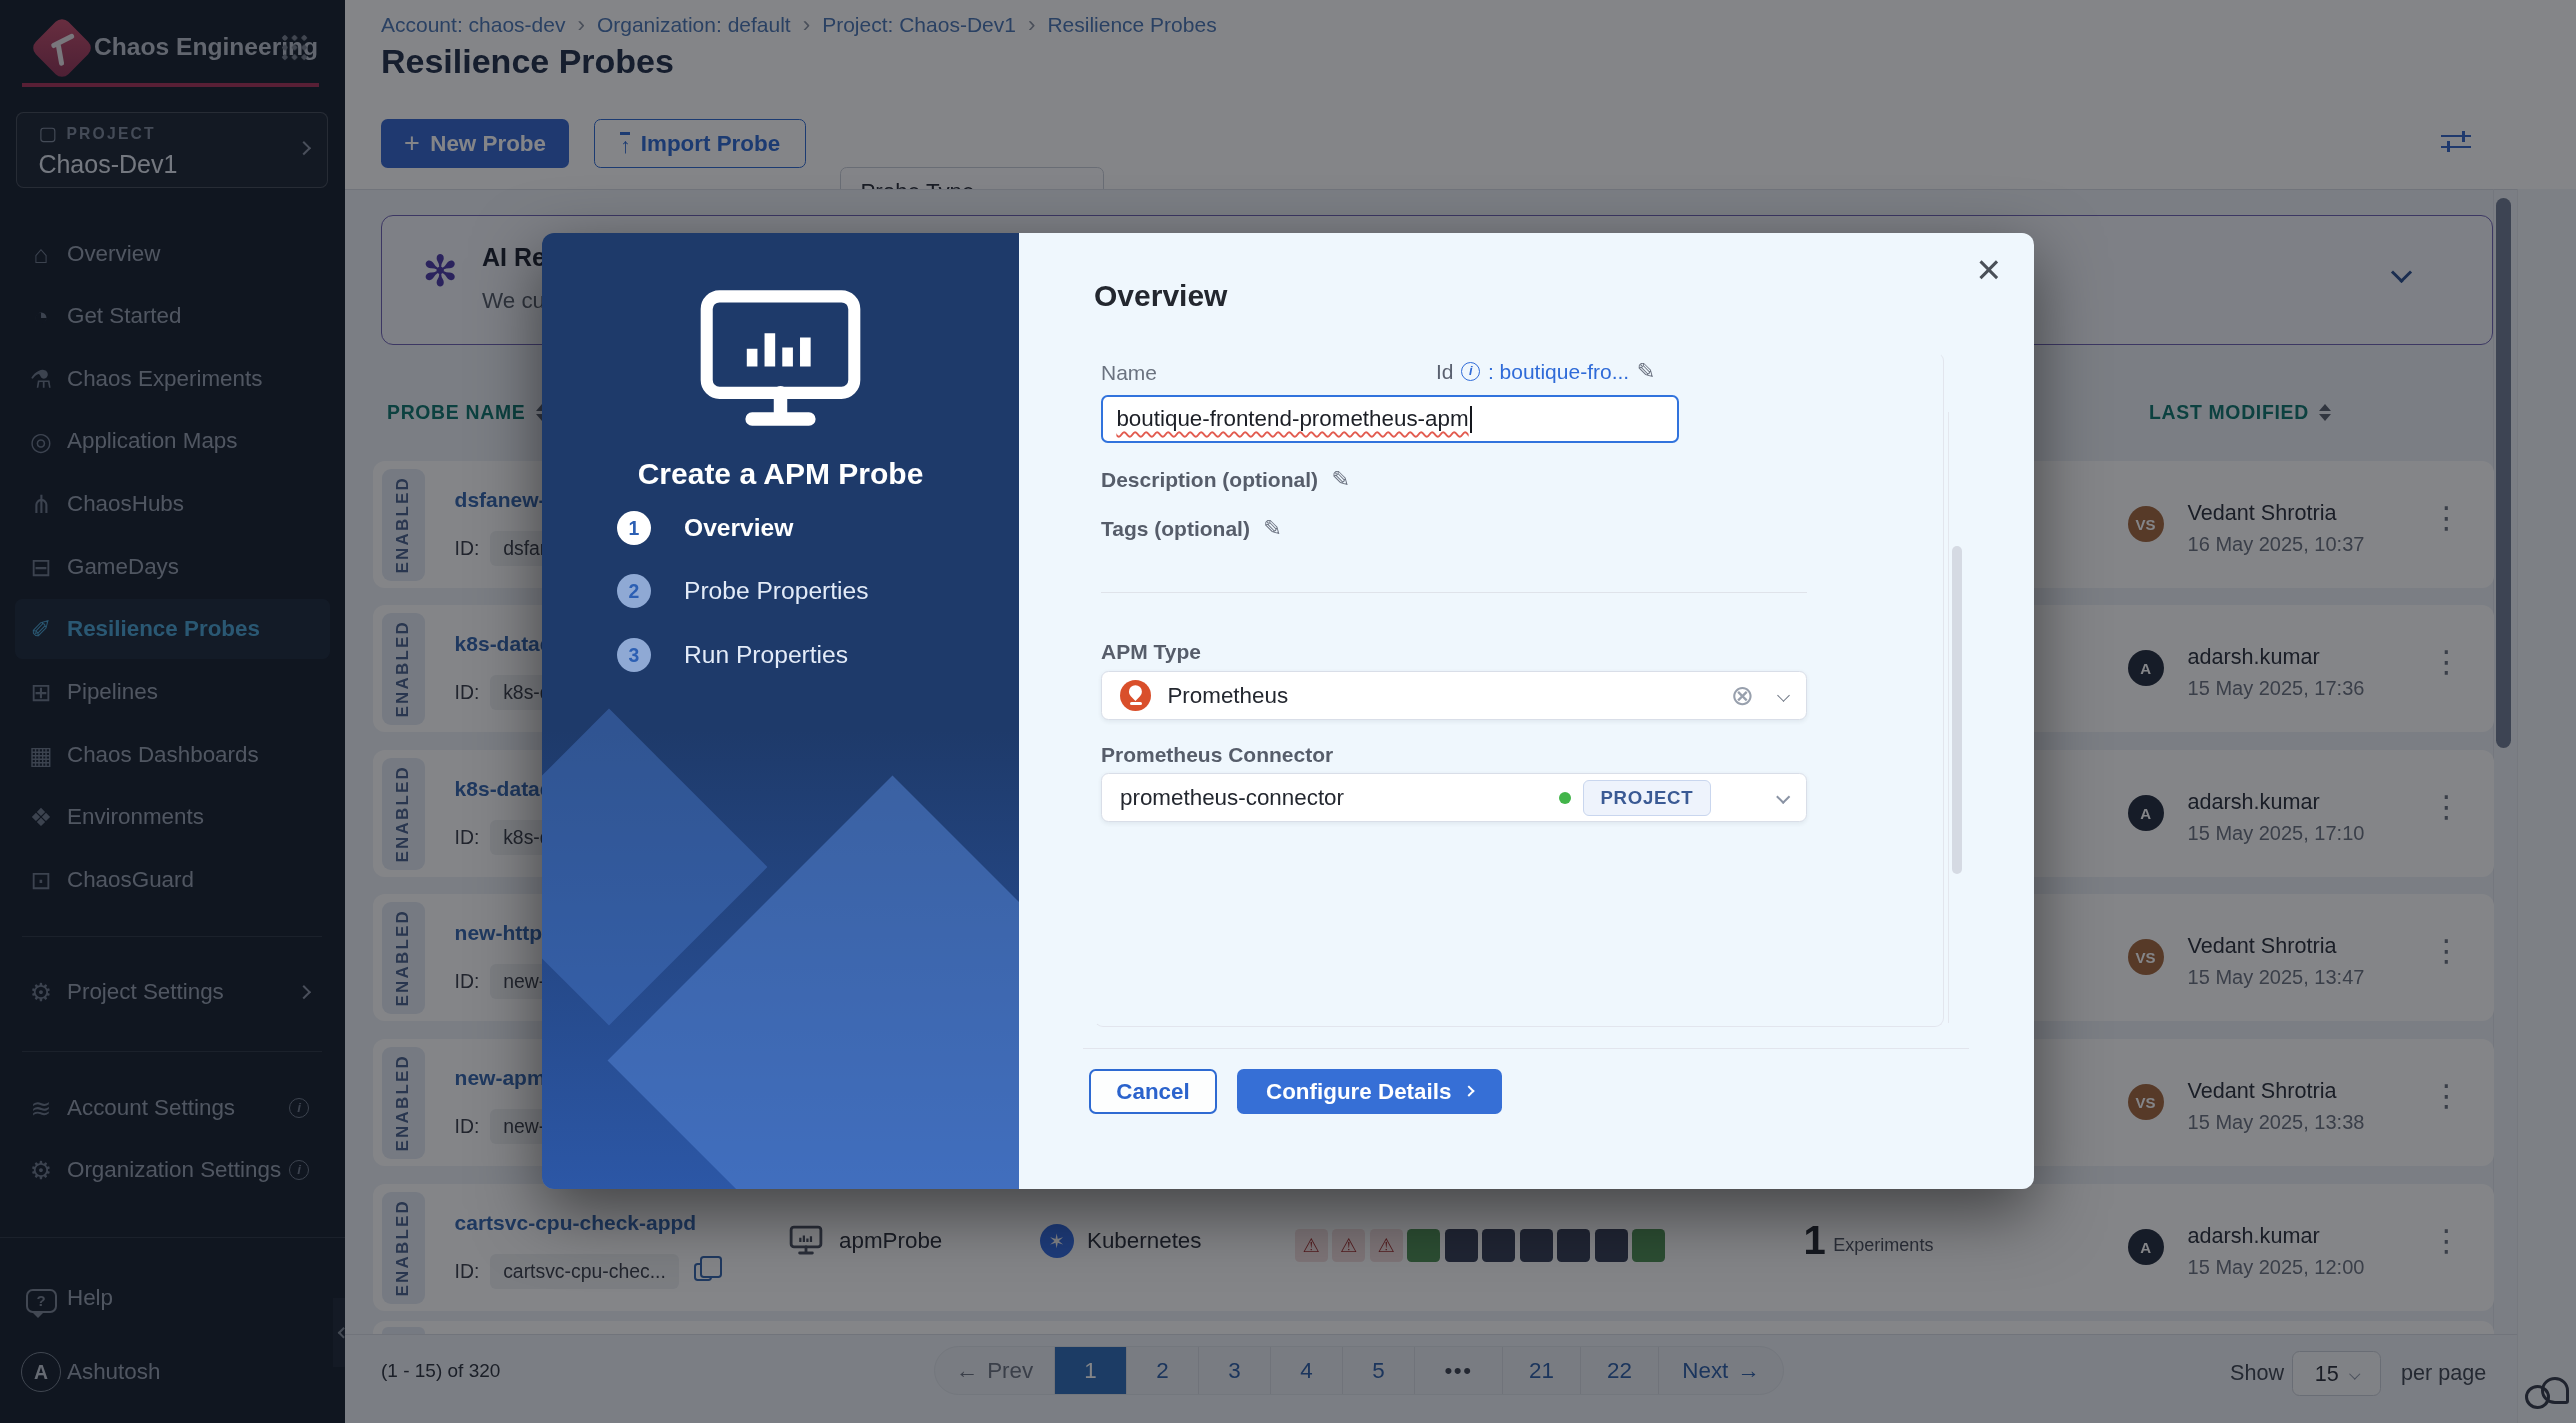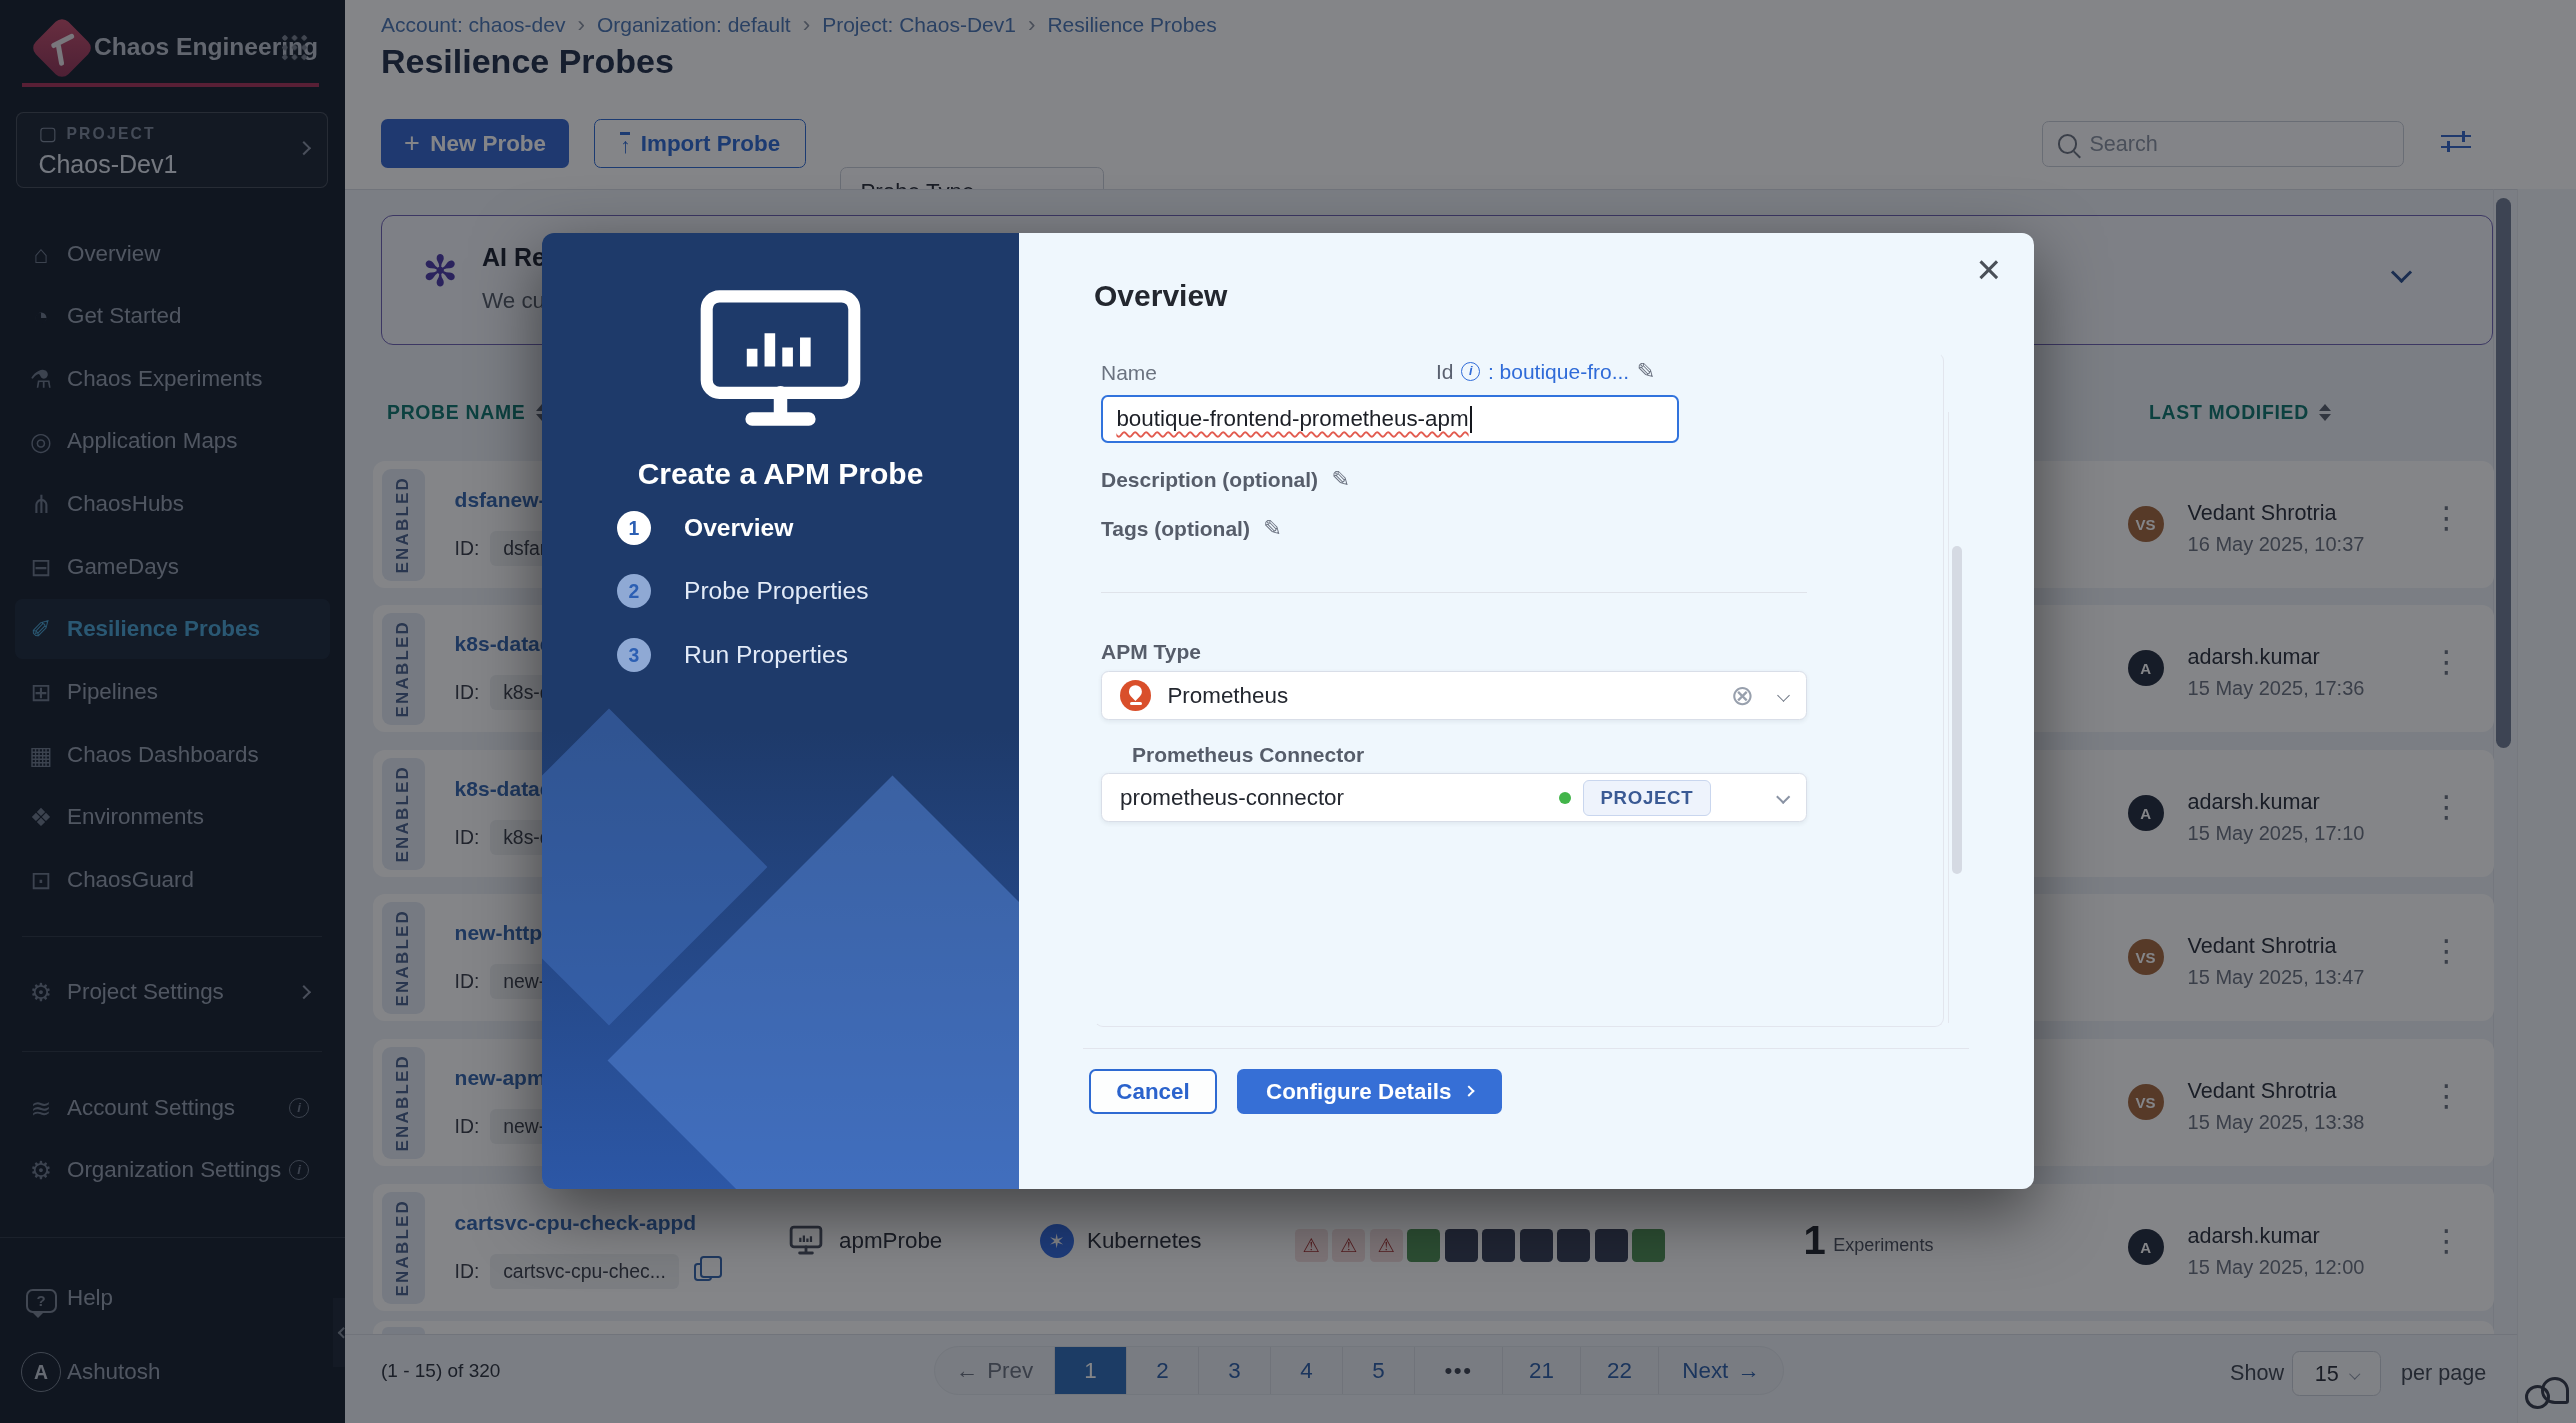--- a/index.html
+++ b/index.html
@@ -207,21 +207,21 @@
   .dd-apm{top:438px;}
   .dd-conn{top:540px;}
   .prom-icon{position:relative;width:31px;height:31px;border-radius:50%;background:#d94f2b;margin-right:16.4px;flex:none;}
   .prom-icon::before{content:"";position:absolute;left:9px;top:5.2px;width:13.4px;height:13.4px;background:#fff;
     border-radius:50% 50% 50% 0;transform:rotate(-45deg);}
   .prom-icon::after{content:"";position:absolute;left:9.7px;top:22.4px;width:12px;height:3px;background:#fff;border-radius:1.5px;}
   .dd-text{font-size:22.4px;color:#23272f;}
   .dd-right{margin-left:auto;display:flex;align-items:center;gap:25px;}
   .clear-x{font-size:28px;color:#98a0ad;line-height:28px;}
   .dd-right .chev{width:9px;height:9px;border-width:1.5px;border-color:#6a7280;}
-  .conn-label{position:absolute;left:82px;top:510px;margin-left:31px;}
+  .conn-label{position:absolute;left:82px;top:510px;}
   .green-dot{width:12px;height:12px;border-radius:50%;background:#42b54a;margin-left:auto;}
   .scope-badge{margin-left:12px;background:#eef3fc;border:1.5px solid #c9d6ee;border-radius:6px;padding:6px 16.4px;
     font-size:18.6px;font-weight:bold;letter-spacing:0.7px;color:#3a5a94;}
   .badge-gap{width:67px;}
   .cancel-btn{position:absolute;left:70px;top:836px;width:128px;height:45px;background:#fdfefe;border:2.2px solid #2e6ad2;
     border-radius:6.7px;color:#2b63cc;font-size:22.4px;font-weight:bold;display:flex;align-items:center;justify-content:center;}
   .config-btn{position:absolute;left:218px;top:836px;width:265px;height:45px;background:#366fd6;border-radius:6.7px;
     color:#fff;font-size:22.4px;font-weight:bold;display:flex;align-items:center;justify-content:center;gap:13.4px;}
   .config-btn .chev{width:8.2px;height:8.2px;border-width:2.2px;border-color:#fff;}
 </style>
@@ -341,24 +341,20 @@
       <span>New Probe</span>
       </div>
     <div class="btn btn-outline import-probe">
       <span class="up-icon">↑</span>
       <span>Import Probe</span>
       </div>
     <div class="probe-type">
       <span>Probe Type</span>
       <span class="chev down"></span>
       </div>
-    <div class="search-box">
-      <span class="search-glass"></span>
-      <input placeholder="Search" style="">
-    </div>
     <div class="sliders-icon">
         <span></span>
         <span></span>
       </div>
 
     <div class="content-bg"></div>
     <div class="vline1"></div>
     <div class="right-strip"></div>
     <div class="vline2"></div>
     <div class="page-scroll-thumb"></div>

